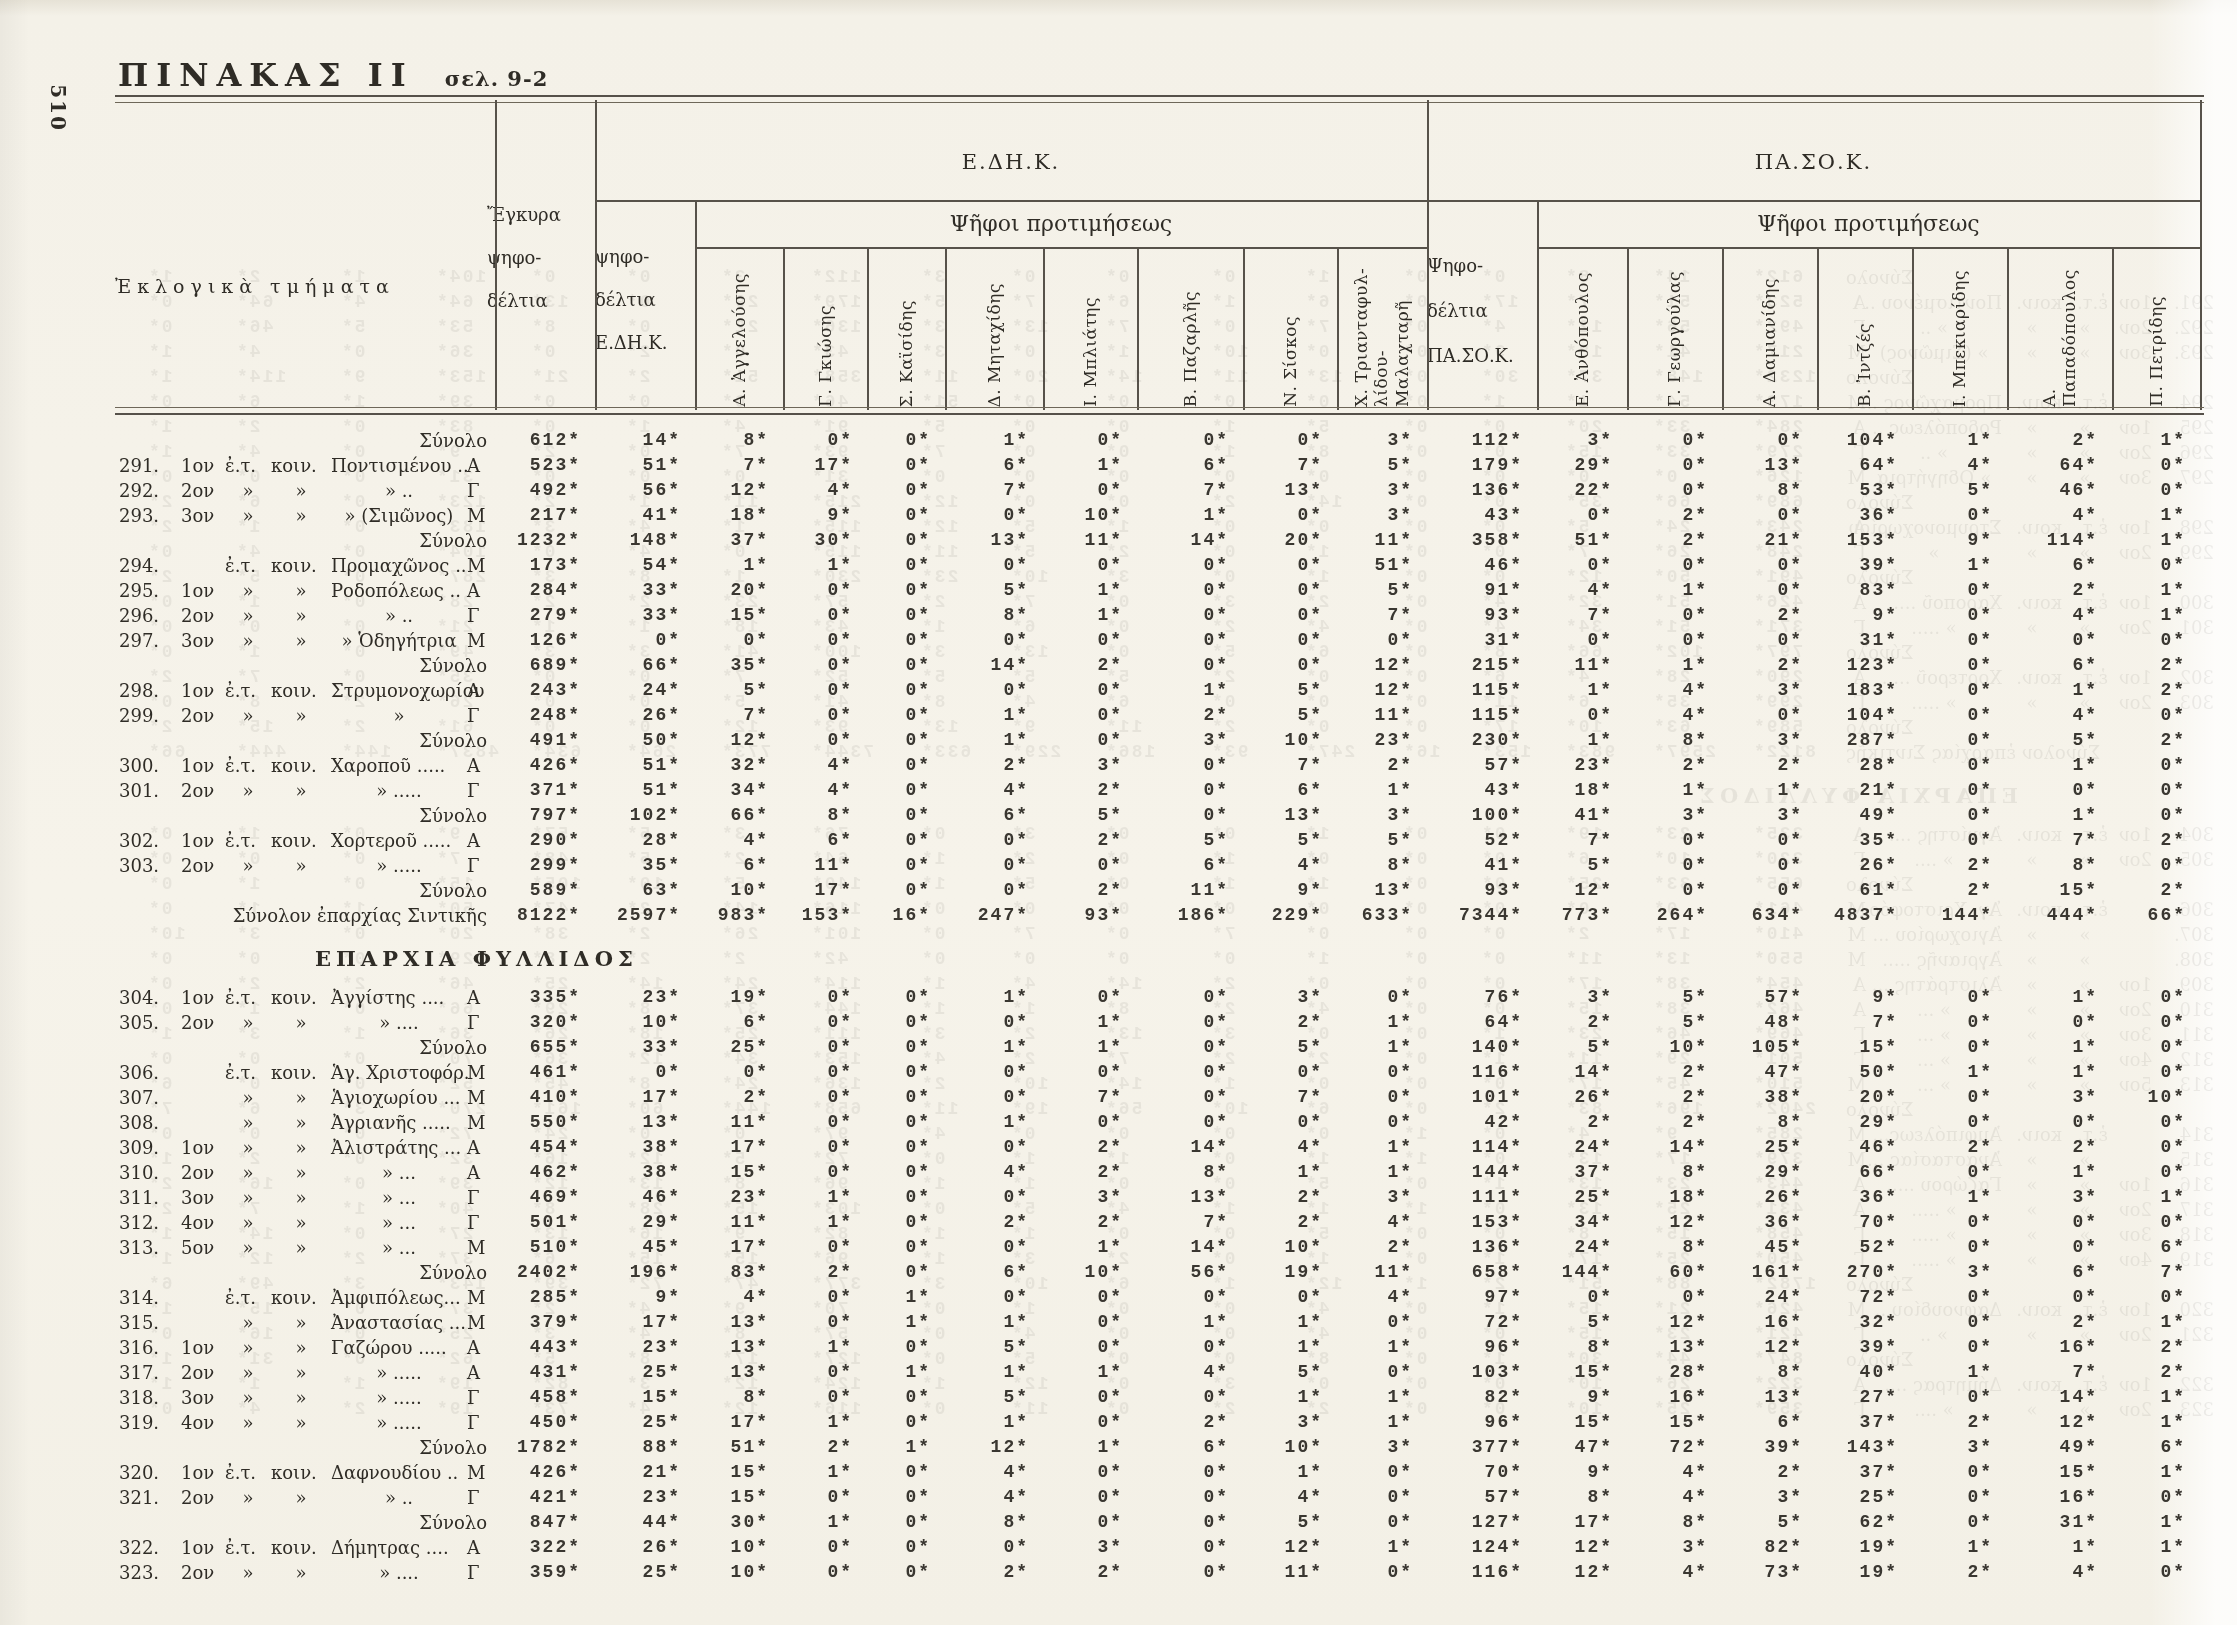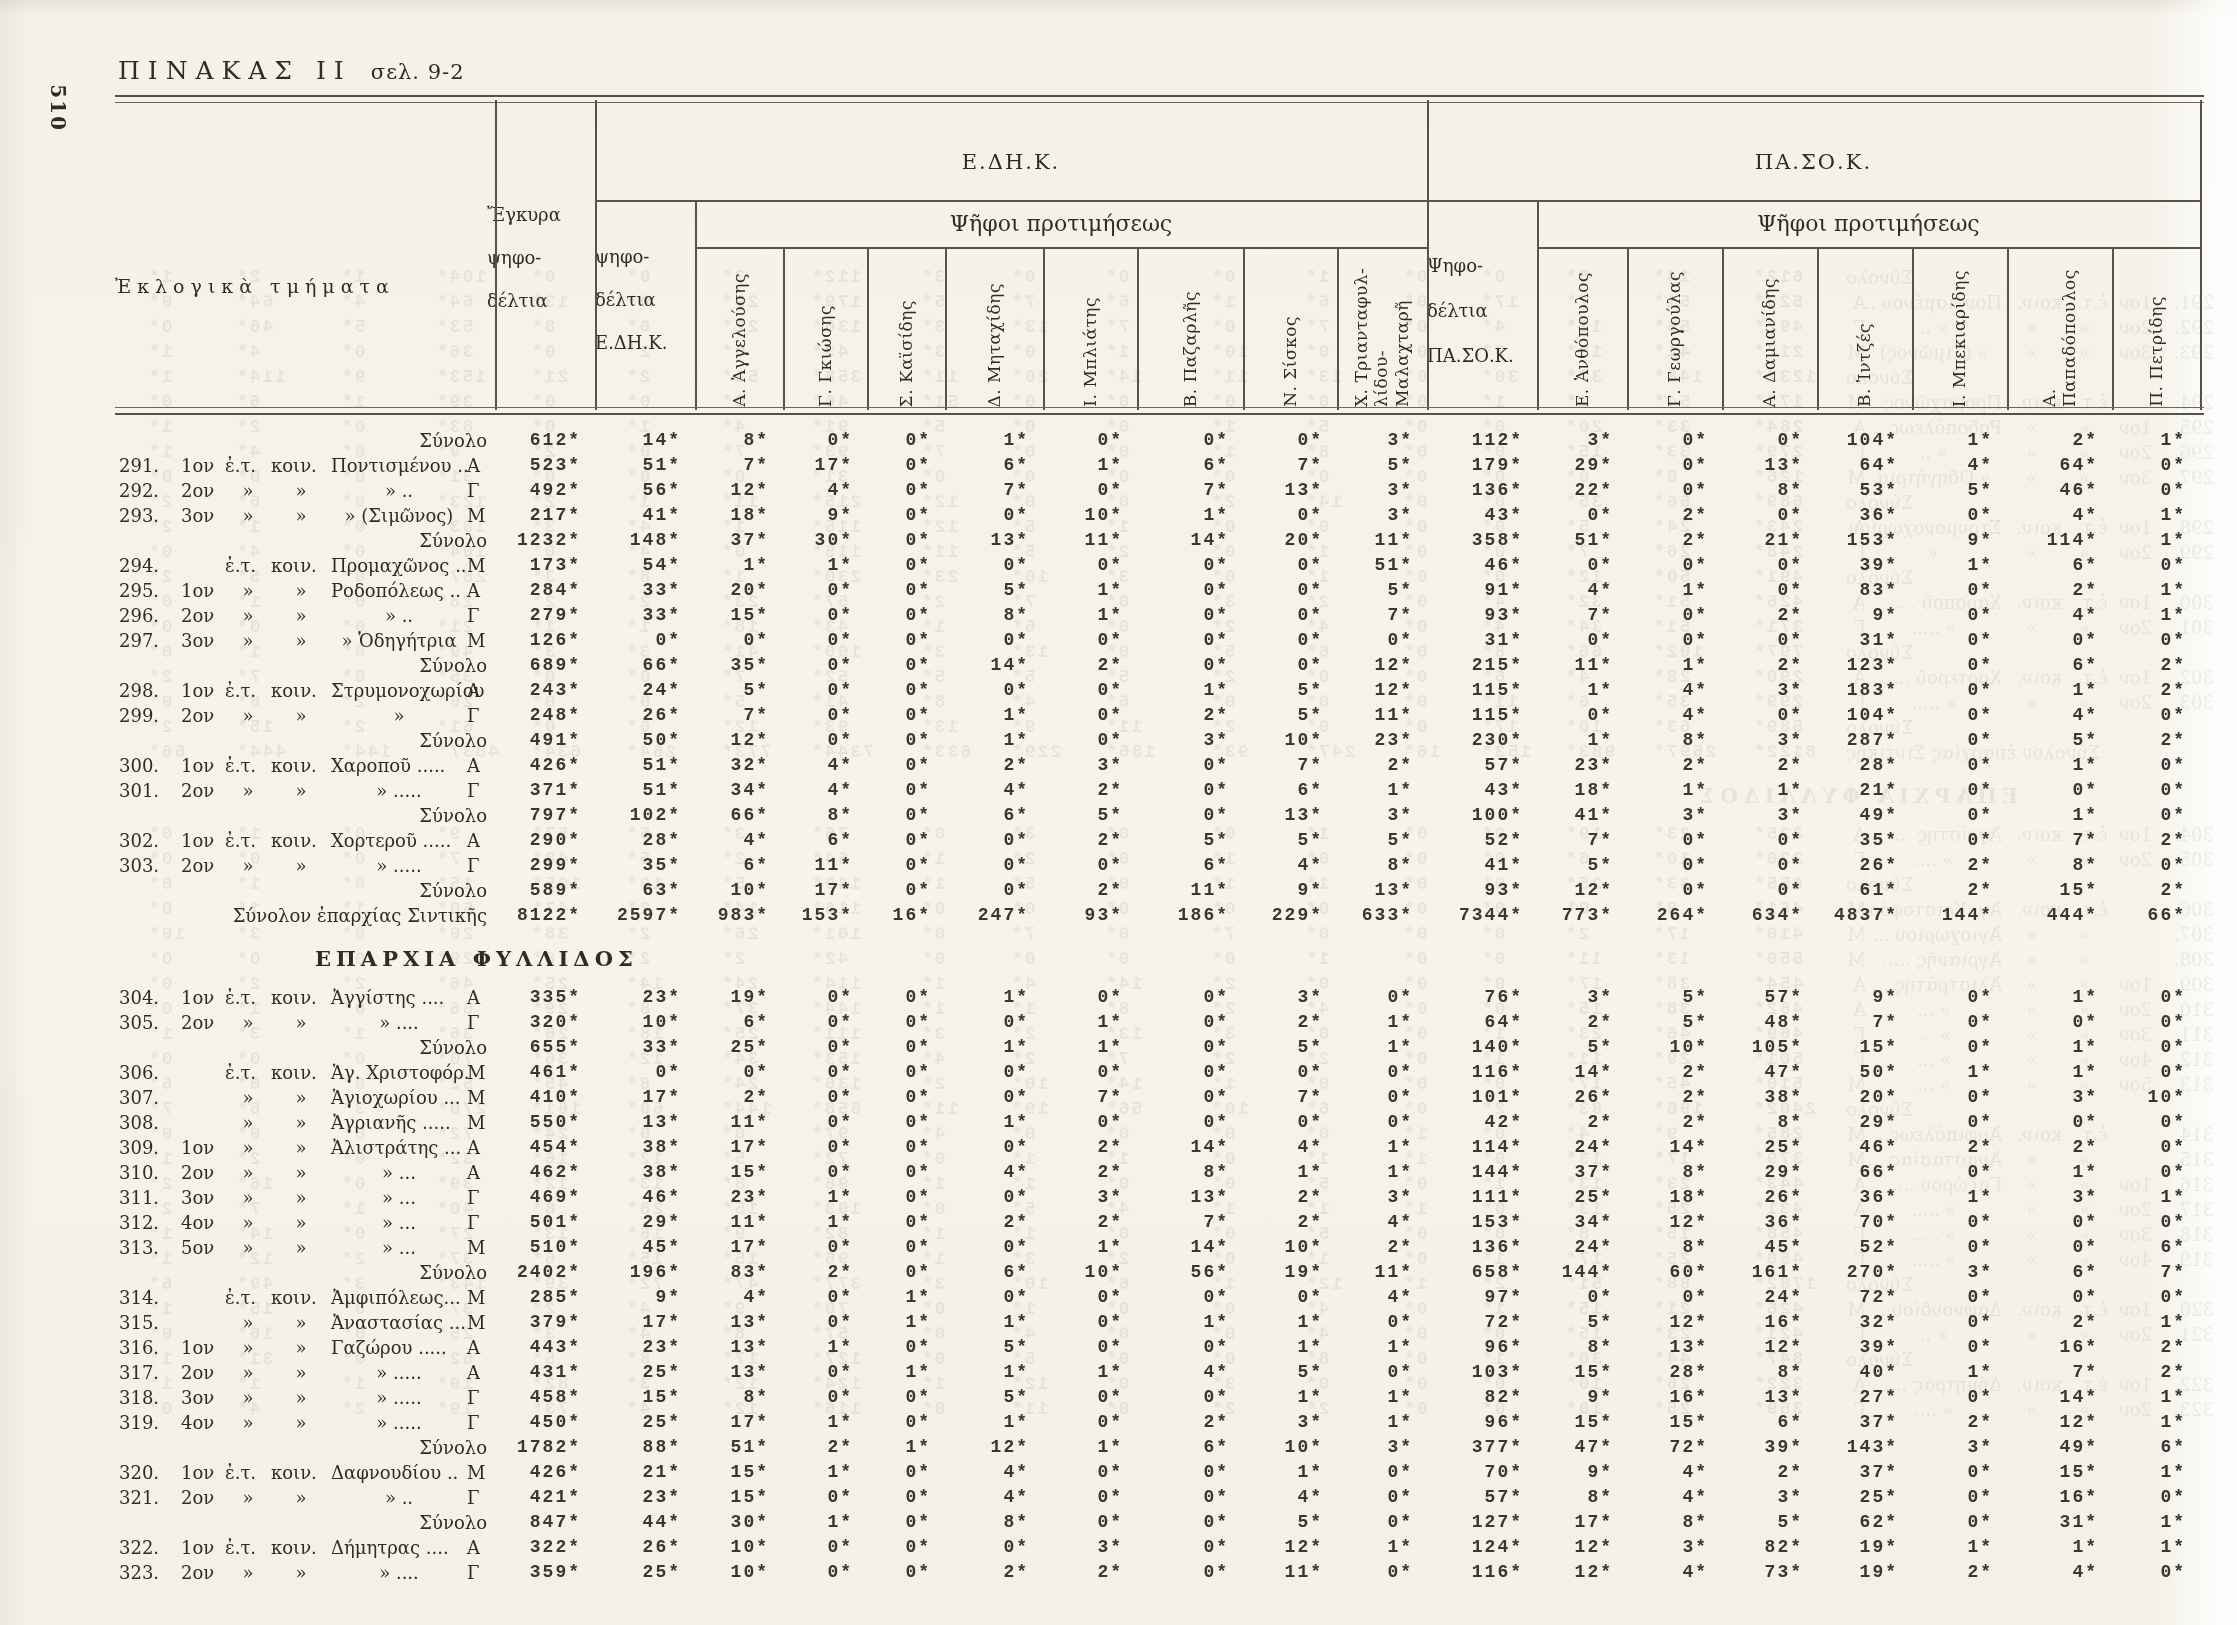--- a/index.html
+++ b/index.html
@@ -5,22 +5,22 @@
   html,body{margin:0;padding:0;background:#cfcabe;}
   .page{position:relative;width:2237px;height:1625px;overflow:hidden;
     background:
       linear-gradient(90deg, rgba(0,0,0,.04) 0, rgba(0,0,0,0) 30px),
       linear-gradient(90deg, rgba(255,255,255,0) 2150px, rgba(255,255,255,.8) 2215px),
       linear-gradient(180deg,#e6e2d6 0,#f4f1e8 16px,#f6f3ea 55%,#f3f0e6 100%);
     font-family:"DejaVu Serif","Liberation Serif",serif;color:#2f2c26;}
   .pagenum{position:absolute;left:34px;top:96px;font-size:20px;font-weight:700;
     transform:rotate(90deg);transform-origin:center;letter-spacing:2px;}
   .title{position:absolute;left:118px;top:56px;white-space:nowrap;}
-  .title .t1{font-size:25px;font-weight:400;letter-spacing:8px;}
-  .title .t2{font-size:21px;font-weight:400;margin-left:14px;letter-spacing:1px;}
+  .title .t1{font-size:32px;font-weight:700;letter-spacing:8px;}
+  .title .t2{font-size:21px;font-weight:700;margin-left:26px;letter-spacing:1px;}
   .sheet{position:absolute;left:115px;top:95px;width:2103px;}
   
   .head{position:relative;height:320px;}
   .head::before{content:"";position:absolute;left:0;right:14px;top:0;height:5px;
     border-top:2.5px solid #56514a;border-bottom:1.3px solid #6e6densed;}
   .head::before{border-bottom:1.3px solid #6e6759;}
   .head::after{content:"";position:absolute;left:0;right:14px;bottom:0;height:5px;
     border-top:1.3px solid #6e6759;border-bottom:2.5px solid #56514a;}
   .hlbl{position:absolute;}
   .pre{white-space:pre-line;}

